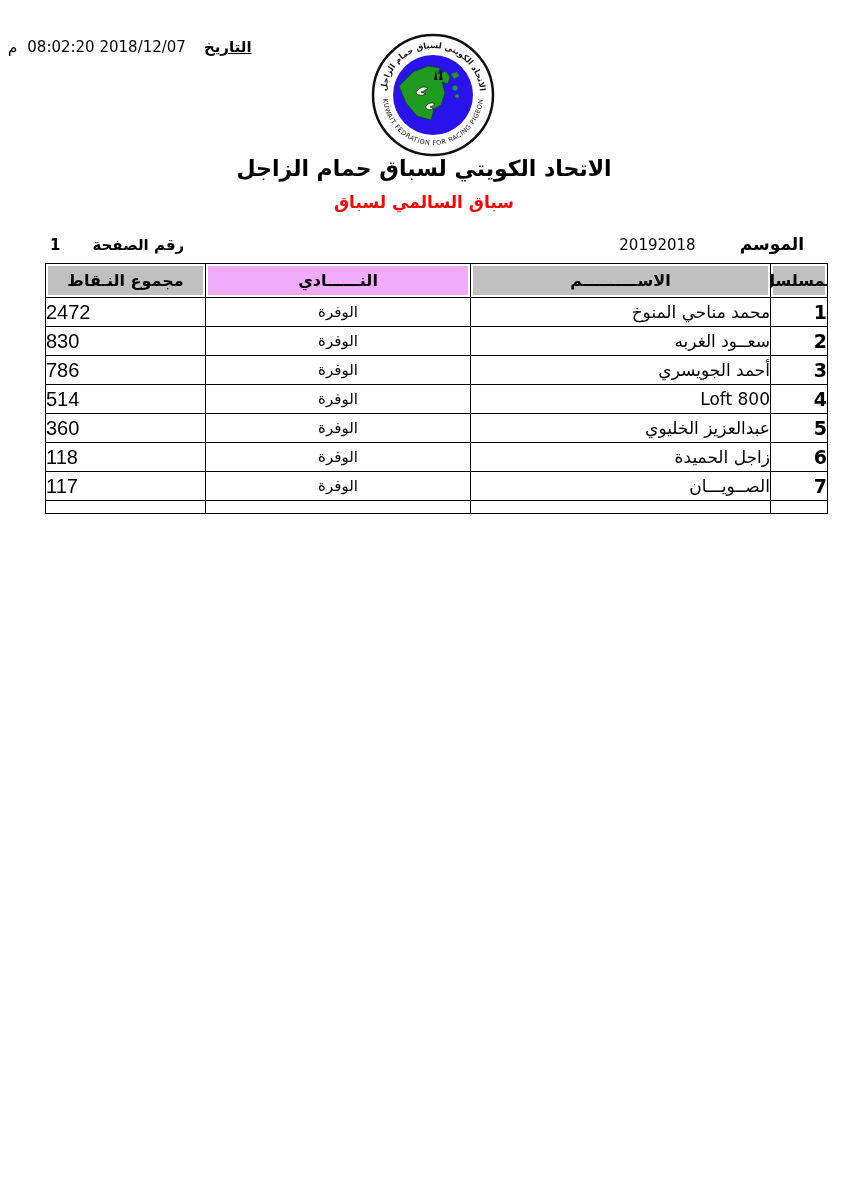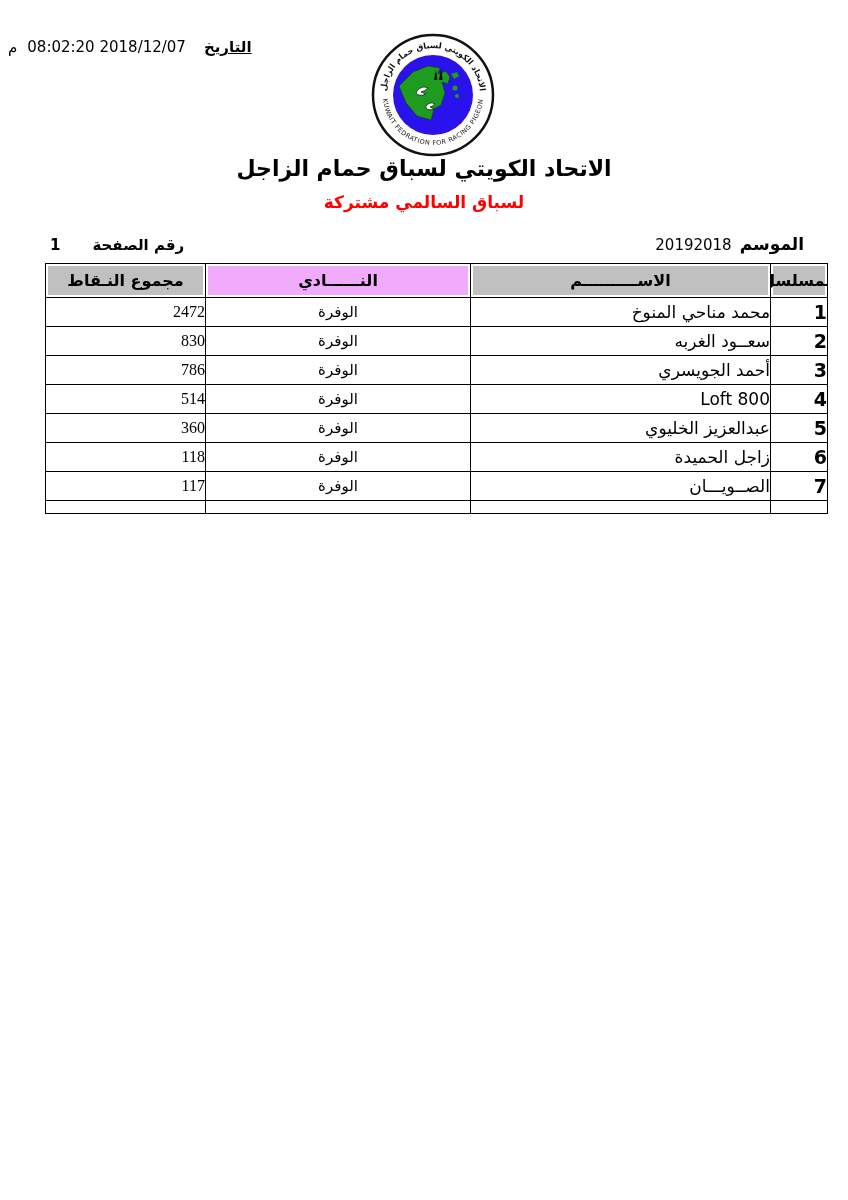--- a/index.html
+++ b/index.html
@@ -22,21 +22,21 @@
   }
   .race-subtitle{
     position:absolute;top:192px;left:0;width:100%;text-align:center;
     font-size:17px;font-weight:bold;
   }
   
   .season-line{
     position:absolute;top:234px;right:44px;direction:rtl;
     display:flex;align-items:baseline;gap:8px;white-space:nowrap;
   }
-  .season-line .lbl{font-weight:bold;font-size:17px;}
+  .season-line .lbl{font-weight:bold;font-size:17px;margin-left:36px;}
   .season-line .val{font-size:15px;}
   .page-line{
     position:absolute;top:236px;left:50px;direction:rtl;
     display:flex;align-items:baseline;gap:32px;font-weight:bold;font-size:15px;white-space:nowrap;
   }
   
   table.results{
     position:absolute;top:263px;left:45px;width:762px;
     border-collapse:collapse;direction:rtl;table-layout:fixed;
   }
@@ -49,21 +49,21 @@
     font-weight:bold;font-size:16px;white-space:nowrap;
   }
   table.results td{height:28px;padding:0;}
   .col-serial{width:52px;}
   .col-name{width:295px;}
   .col-club{width:260px;}
   .col-points{width:155px;}
   td.col-serial{text-align:right;padding-right:8px;font-weight:bold;font-size:19px;font-family:"DejaVu Sans",sans-serif;}
   td.col-name{text-align:right;padding-right:12px;font-size:17px;}
   td.col-club{text-align:center;font-size:15px;}
-  td.col-points{text-align:right;padding-right:14px;font-size:16px;font-family:Liberation Serif, serif;}
+  td.col-points{text-align:left;padding-right:14px;font-size:20px;font-family:Liberation Sans, sans-serif;}
   tr.empty-row td{height:12px;}
   
   .ring-text{font-family:"DejaVu Sans",sans-serif;}
 </style>
 </head>
 <body>
 
 <div class="date-line">
   <span class="lbl">التاريخ</span>
   <span class="val">2018/12/07 08:02:20</span>
@@ -93,21 +93,21 @@
     <text class="ring-text" font-size="8.2" font-weight="bold" fill="#111111">
       <textPath href="#arcTop" startOffset="50%" text-anchor="middle">الاتحاد الكويتي لسباق حمام الزاجل</textPath>
     </text>
     <text class="ring-text" font-size="6.4" letter-spacing="0.5" fill="#111111">
       <textPath href="#arcBottom" startOffset="50%" text-anchor="middle">KUWAIT FEDRATION FOR RACING PIGEON</textPath>
     </text>
   </svg>
 </div>
 
 <div class="org-title" dir="rtl">الاتحاد الكويتي لسباق حمام الزاجل</div>
-<div class="race-subtitle" dir="rtl" style="color: rgb(255, 0, 0);">لسباق السالمي مشتركة</div>
+<div class="race-subtitle" dir="rtl" style="color: rgb(255, 0, 0);">سباق السالمي لسباق</div>
 
 <div class="season-line">
   <span class="lbl">الموسم</span>
   <span class="val">20192018</span>
 </div>
 <div class="page-line">
   <span>رقم الصفحة</span>
   <span>1</span>
 </div>
 

